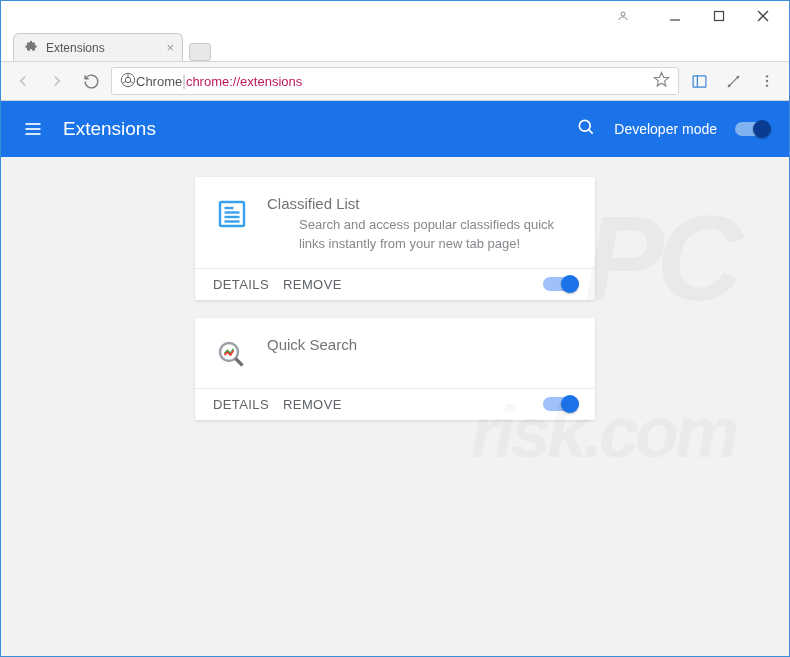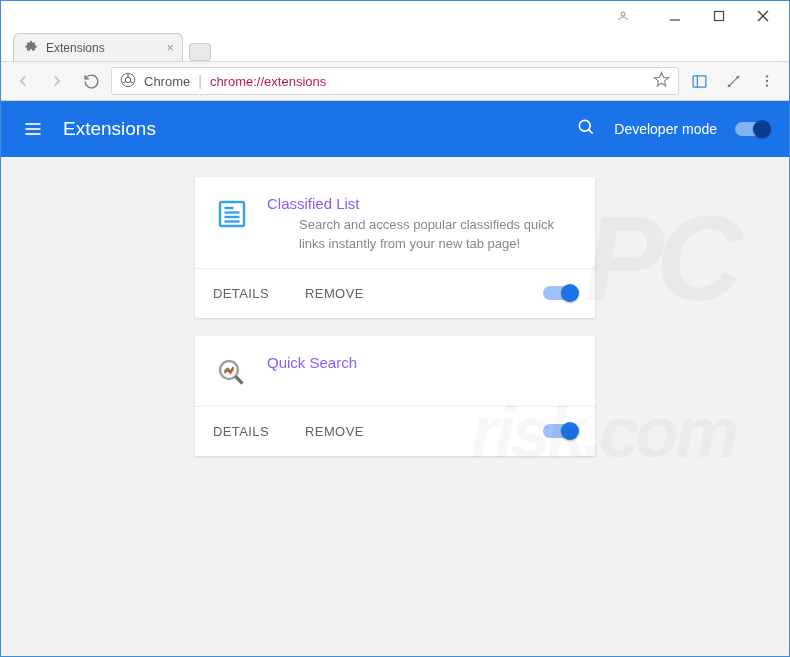--- a/index.html
+++ b/index.html
@@ -15,21 +15,21 @@
 .tab-strip { height: 30px; background: #fff; display: flex; align-items: flex-end; padding-left: 12px; }
 .tab { display: flex; align-items: center; height: 28px; background: #f2f2f2; border: 1px solid #c9c9c9; border-bottom: none; border-top-left-radius: 6px; border-top-right-radius: 6px; padding: 0 30px 0 10px; font-size: 12px; color: #555; position: relative; min-width: 170px; }
 .tab .favicon { margin-right: 8px; color: #777; }
 .tab .close { position: absolute; right: 8px; top: 6px; color: #999; font-size: 13px; }
 .newtab { width: 22px; height: 18px; background: #e8e8e8; border: 1px solid #ccc; margin-left: 6px; border-radius: 3px; }
 
 
 .toolbar { height: 40px; background: #f6f6f6; border-top: 1px solid #d9d9d9; border-bottom: 1px solid #d0d0d0; display: flex; align-items: center; padding: 0 8px; gap: 6px; }
 .nav-btn { width: 28px; height: 28px; display: flex; align-items: center; justify-content: center; color: #7a7a7a; border-radius: 50%; }
 .nav-btn.disabled { color: #bdbdbd; }
-.omnibox { flex: 1; height: 28px; background: #fff; border: 1px solid #d6d6d6; border-radius: 3px; display: flex; align-items: center; padding: 0 8px; gap: 8px; font-size: 14px; color: #333; }
+.omnibox { flex: 1; height: 28px; background: #fff; border: 1px solid #d6d6d6; border-radius: 3px; display: flex; align-items: center; padding: 0 8px; font-size: 14px; color: #333; }
 .omnibox .chrome-ico { color: #6a6a6a; }
 .omnibox .label-chrome { font-weight: 500; color: #555; font-size: 13px; }
 .omnibox .sep { color: #bbb; }
 .omnibox .url { color: #be185d; font-size: 13px; }
 .omnibox .star { margin-left: auto; color: #8b8b8b; }
 .tool-icon { width: 28px; height: 28px; display: flex; align-items: center; justify-content: center; color: #7a7a7a; }
 
 
 .page-header { background: #1a73e8; height: 56px; display: flex; align-items: center; padding: 0 20px; color: #fff; gap: 18px; }
 .hamburger { display: flex; align-items: center; justify-content: center; width: 24px; height: 24px; }
@@ -38,23 +38,23 @@
 .dev-mode { font-size: 14px; }
 .toggle { width: 34px; height: 14px; background: rgba(255,255,255,.45); border-radius: 20px; position: relative; }
 .toggle .knob { width: 18px; height: 18px; background: #0b3c91; border-radius: 50%; position: absolute; top: -2px; right: -2px; box-shadow: 0 1px 2px rgba(0,0,0,.3); }
 
 
 .content { background: #f2f2f2; height: calc(657px - 30px - 30px - 40px - 56px - 2px); padding: 20px 0; display: flex; flex-direction: column; align-items: center; gap: 18px; overflow: auto; }
 .card { width: 400px; background: #fff; box-shadow: 0 1px 3px rgba(0,0,0,.12); border-radius: 2px; }
 .card-body { display: flex; padding: 18px 18px 14px 18px; gap: 16px; }
 .card-icon { width: 38px; height: 38px; flex-shrink: 0; display: flex; align-items: center; justify-content: center; }
 .card-text { flex: 1; }
-.card-title { font-size: 15px; color: #8b5cf6; margin-bottom: 4px; }
+.card-title { font-size: 15px; color: #737373; margin-bottom: 4px; }
 .card-desc { font-size: 13px; color: #85888c; line-height: 1.45; margin-left: 32px; }
-.card-footer { border-top: 1px solid #eee; height: 50px; display: flex; align-items: center; padding: 0 18px; gap: 36px; }
+.card-footer { border-top: 1px solid #eee; height: 32px; display: flex; align-items: center; padding: 0 18px; gap: 14px; }
 .card-btn { font-size: 13px; font-weight: 500; letter-spacing: .4px; color: #5f6368; }
 .card-toggle { margin-left: auto; width: 34px; height: 14px; background: #9ec1fb; border-radius: 20px; position: relative; }
 .card-toggle .knob { width: 18px; height: 18px; background: #1a73e8; border-radius: 50%; position: absolute; top: -2px; right: -2px; box-shadow: 0 1px 2px rgba(0,0,0,.3); }
 
 
 .watermark { position: absolute; right: 54px; top: 188px; font-size: 120px; font-weight: 800; font-style: italic; color: rgba(0,0,0,.035); pointer-events: none; letter-spacing: -8px; }
 .watermark2 { position: absolute; right: 54px; top: 390px; font-size: 72px; font-weight: 800; font-style: italic; color: rgba(0,0,0,.03); pointer-events: none; letter-spacing: -4px; }
 </style>
 </head>
 <body>

